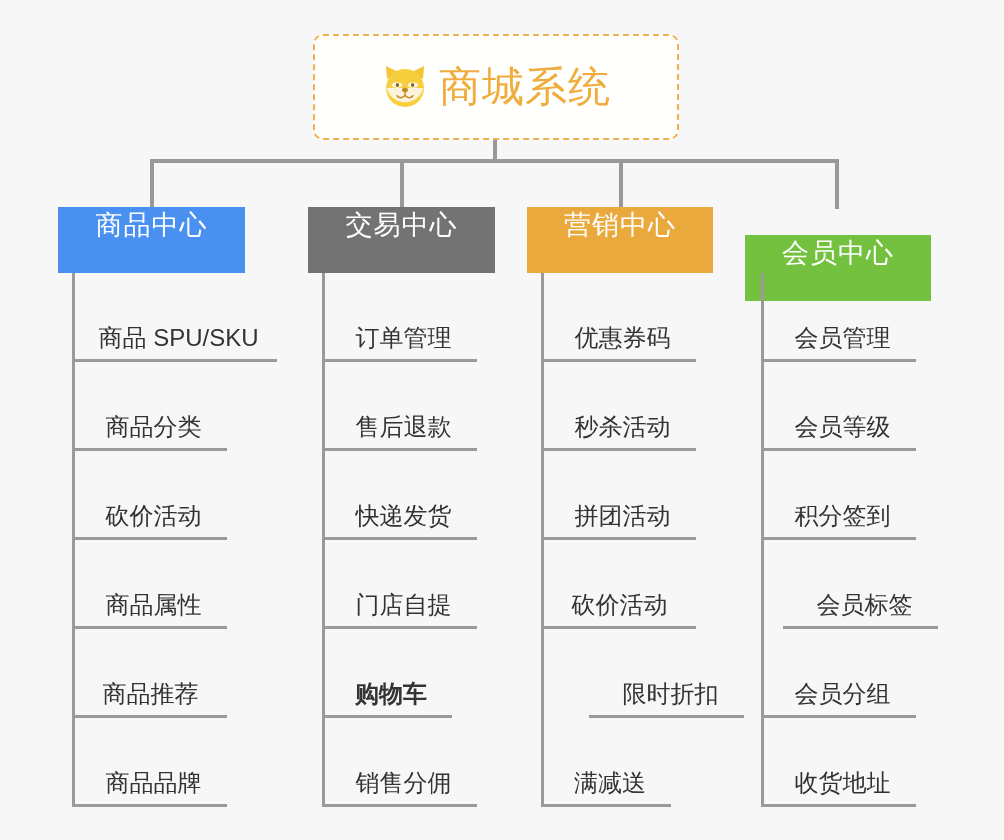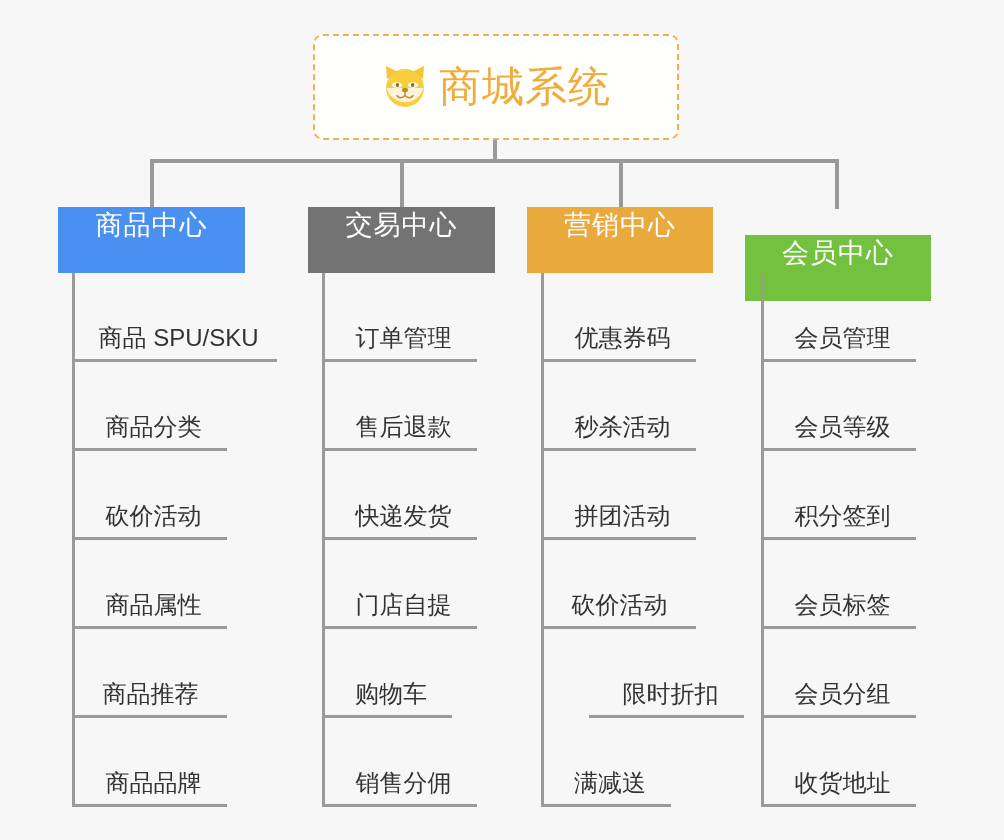--- a/index.html
+++ b/index.html
@@ -185,21 +185,21 @@
     </div>
     <div class="leaf-item" style="width:155px;">
       <span class="leaf-label">售后退款</span>
     </div>
     <div class="leaf-item" style="width:155px;">
       <span class="leaf-label">快递发货</span>
     </div>
     <div class="leaf-item" style="width:155px;">
       <span class="leaf-label">门店自提</span>
     </div>
-    <div class="leaf-item" style="width:130px;">
+    <div class="leaf-item" style="width:130px;font-weight:bold;">
       <span class="leaf-label">购物车</span>
     </div>
     <div class="leaf-item" style="width:155px;">
       <span class="leaf-label">销售分佣</span>
     </div>
   </div>
 
   <div class="leaf-col" style="left:541px; width:155px;">
     <div class="leaf-rail" style="height:534px;"></div>
     <div class="leaf-item" style="width:155px;">
@@ -226,21 +226,21 @@
     <div class="leaf-rail" style="height:534px;"></div>
     <div class="leaf-item" style="width:155px;">
       <span class="leaf-label">会员管理</span>
     </div>
     <div class="leaf-item" style="width:155px;">
       <span class="leaf-label">会员等级</span>
     </div>
     <div class="leaf-item" style="width:155px;">
       <span class="leaf-label">积分签到</span>
     </div>
-    <div class="leaf-item" style="width:155px;">
+    <div class="leaf-item" style="width:155px;margin-left:22px;">
       <span class="leaf-label">会员标签</span>
     </div>
     <div class="leaf-item" style="width:155px;">
       <span class="leaf-label">会员分组</span>
     </div>
     <div class="leaf-item" style="width:155px;">
       <span class="leaf-label">收货地址</span>
     </div>
   </div>
 

